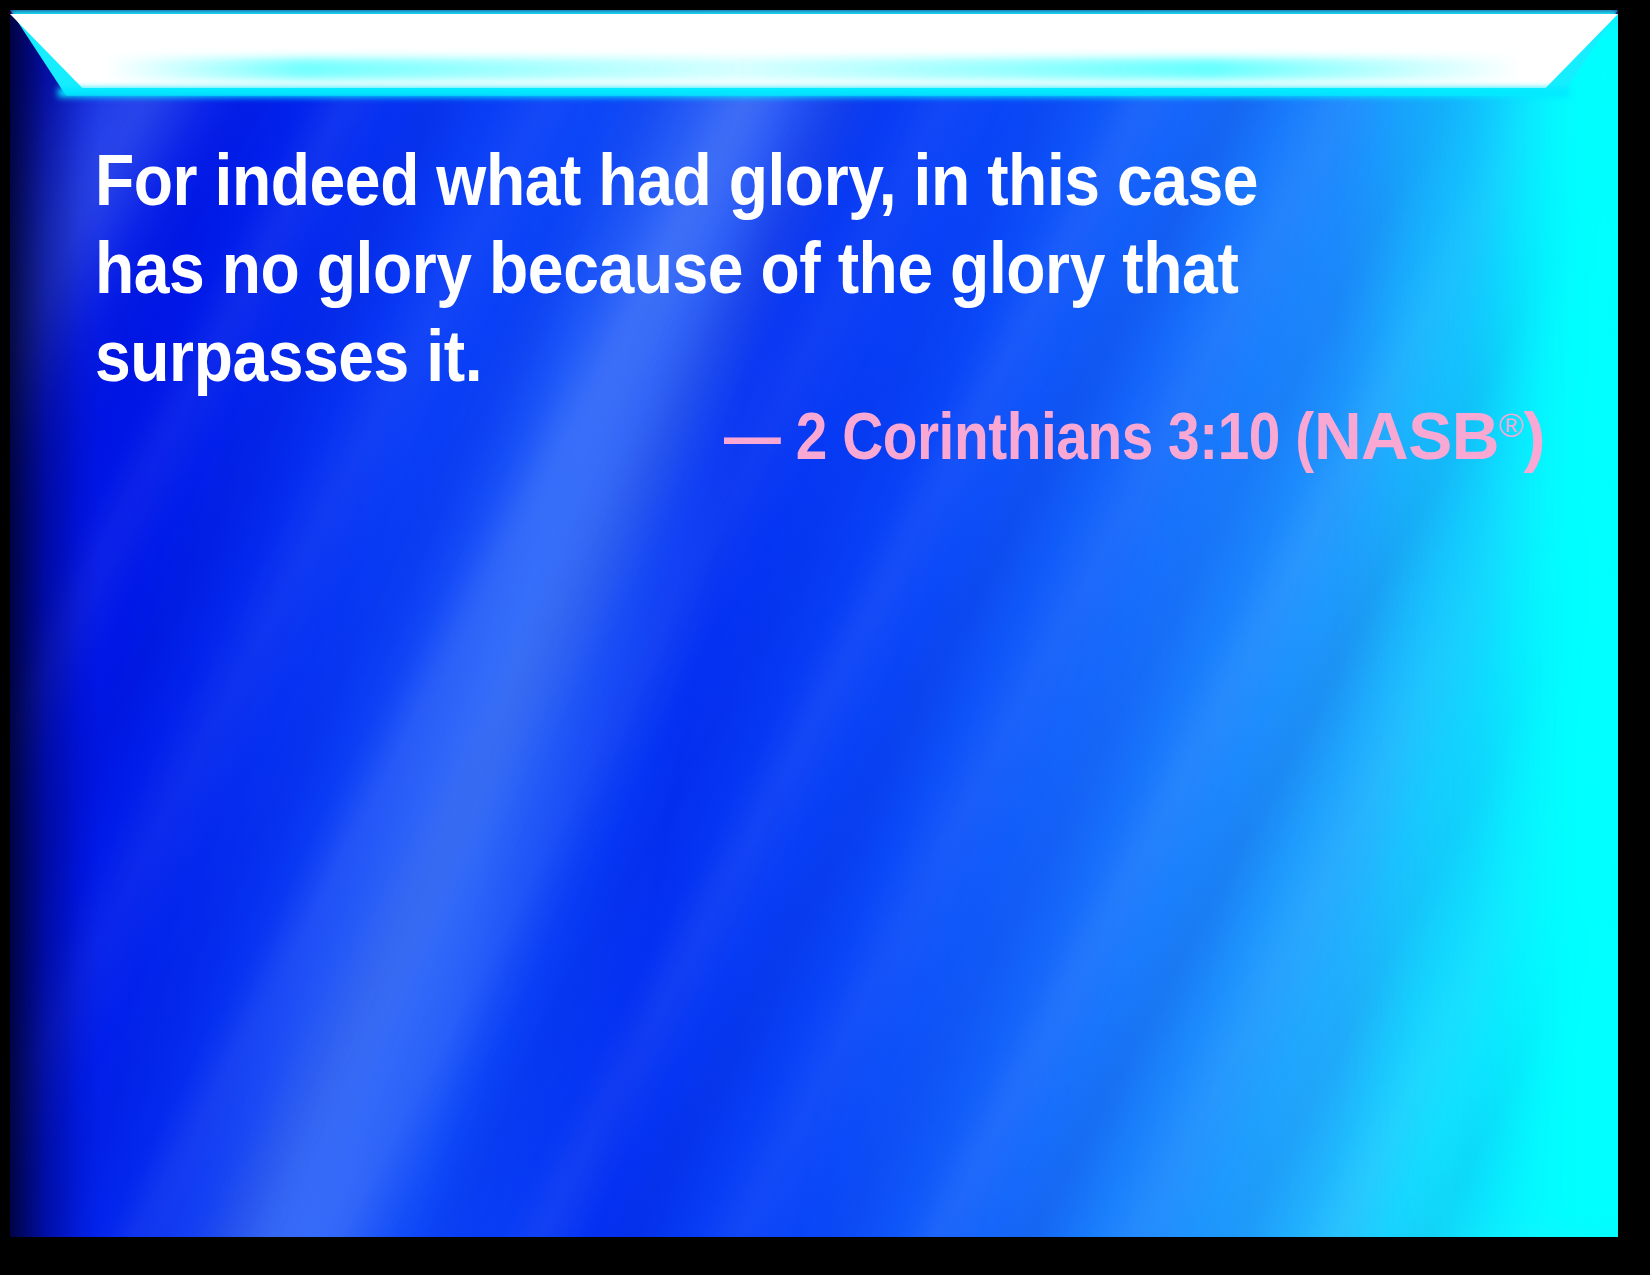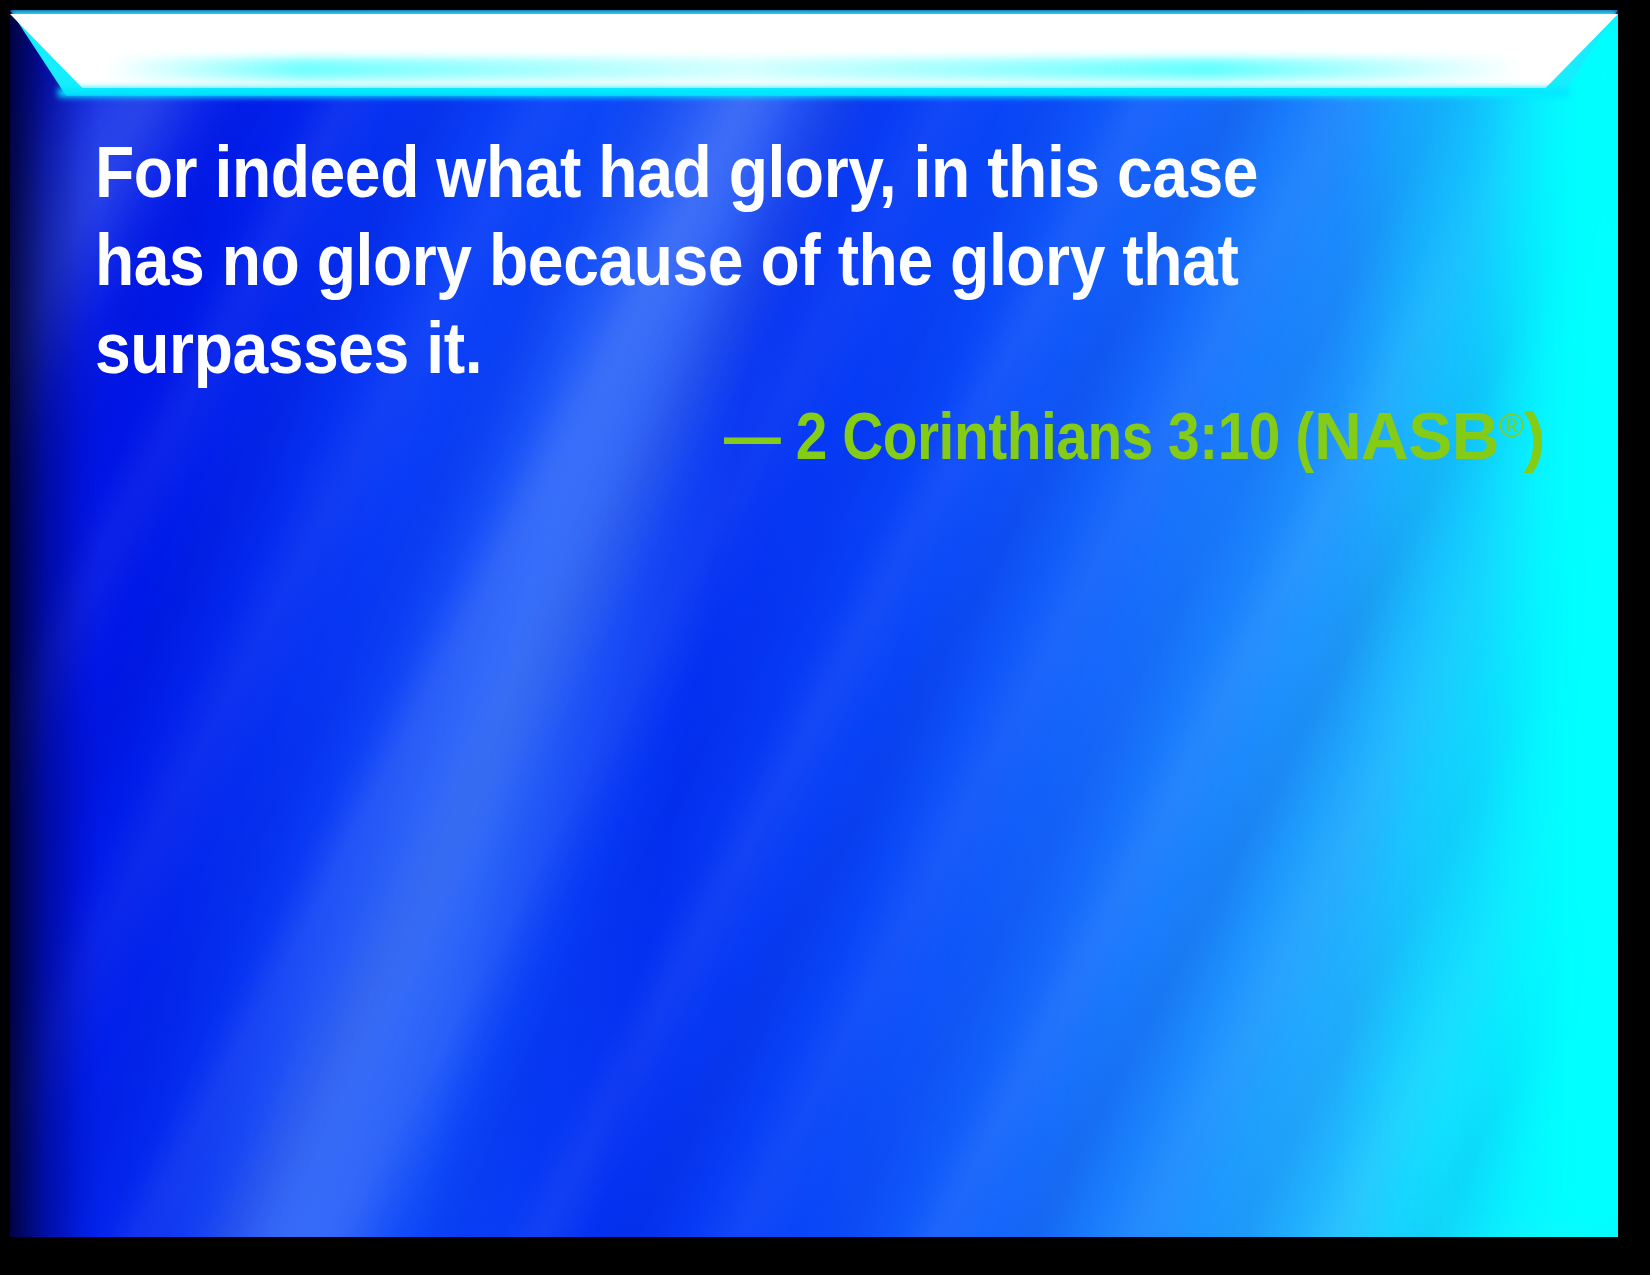--- a/index.html
+++ b/index.html
@@ -203,21 +203,21 @@
     width: 100%;
     height: 4px;
     background: #2a0060;
     opacity: 0.9;
   }
 
   
   #verse-block {
     position: absolute;
     left: 85px;
-    top: 118px;
+    top: 126px;
     width: 1460px;
   }
   .verse-line {
     color: #ffffff;
     font-family: "Liberation Sans", sans-serif;
     font-weight: bold;
     font-size: 73px;
     line-height: 88px;
     letter-spacing: -0.5px;
     transform: scaleX(0.88);
@@ -229,21 +229,21 @@
     position: absolute;
     left: 85px;
     top: 375px;
     width: 1460px;
     text-align: right;
     padding-right: 10px;
     box-sizing: border-box;
   }
   #attribution-text {
     display: inline-block;
-    color: #84cc16;
+    color: #f9a8d4;
     font-family: "Liberation Sans", sans-serif;
     font-weight: bold;
     font-size: 66px;
     line-height: 80px;
     letter-spacing: -0.5px;
     white-space: nowrap;
   }
   #attribution-text .condensed {
     display: inline-block;
     transform: scaleX(0.86);

